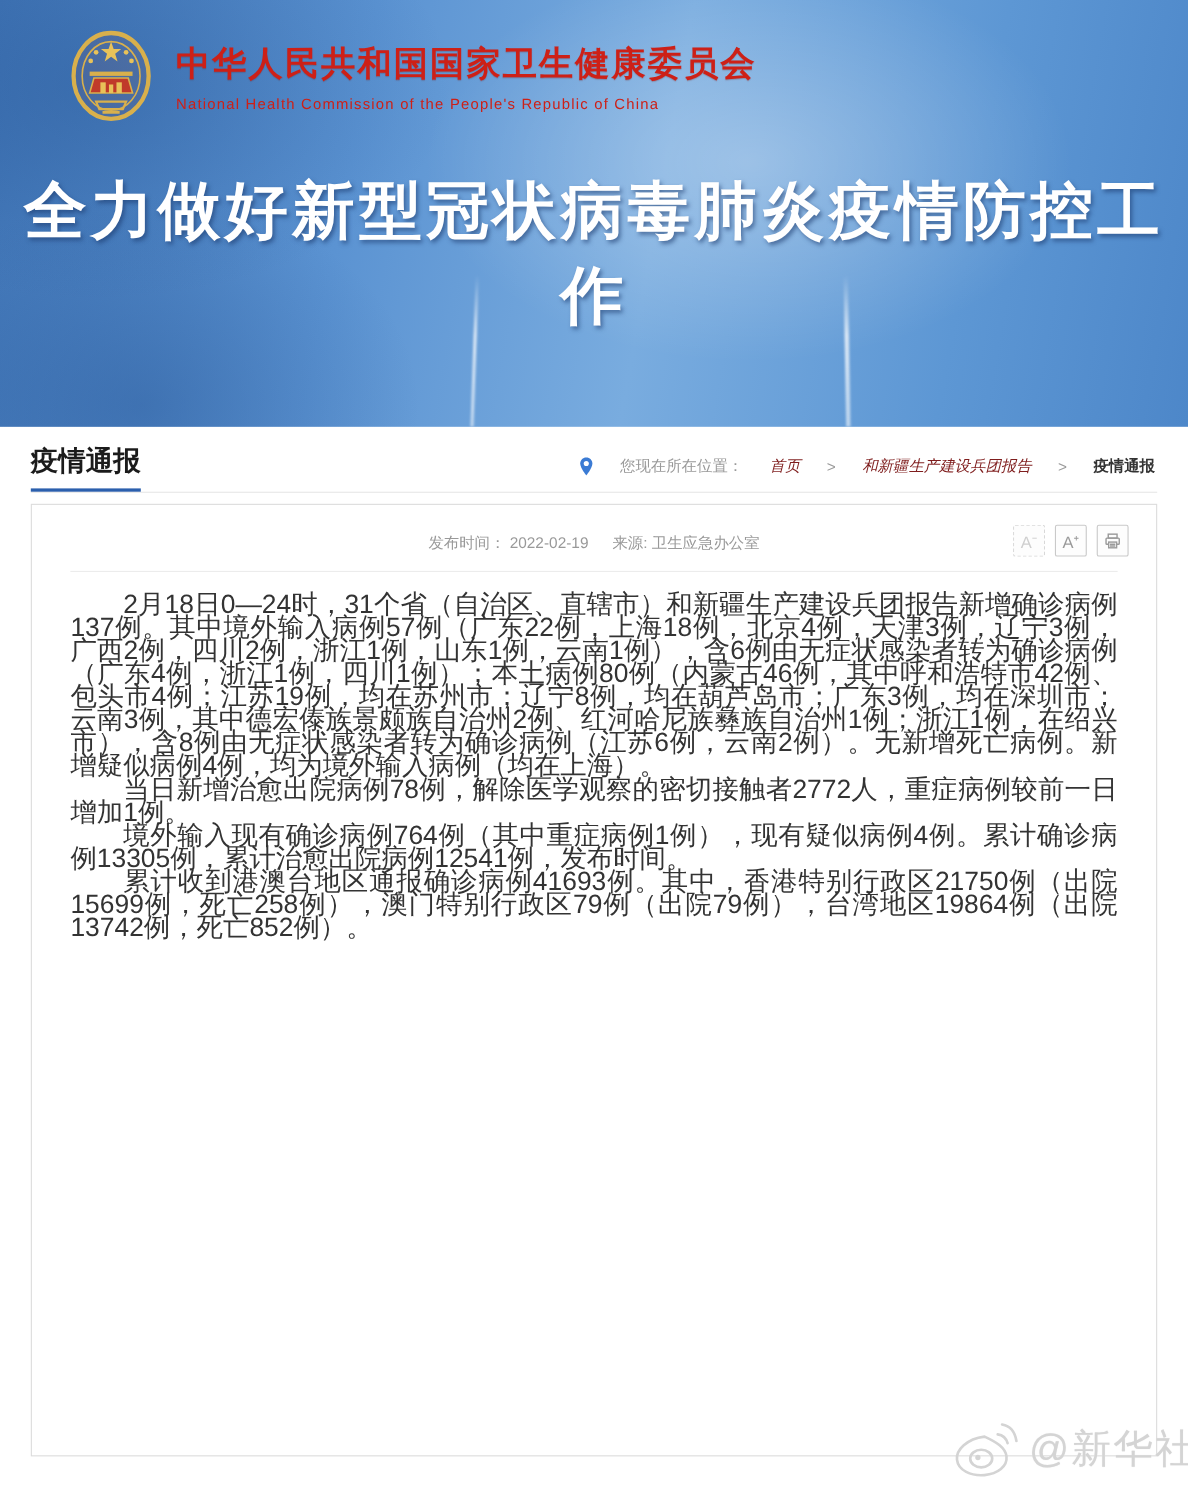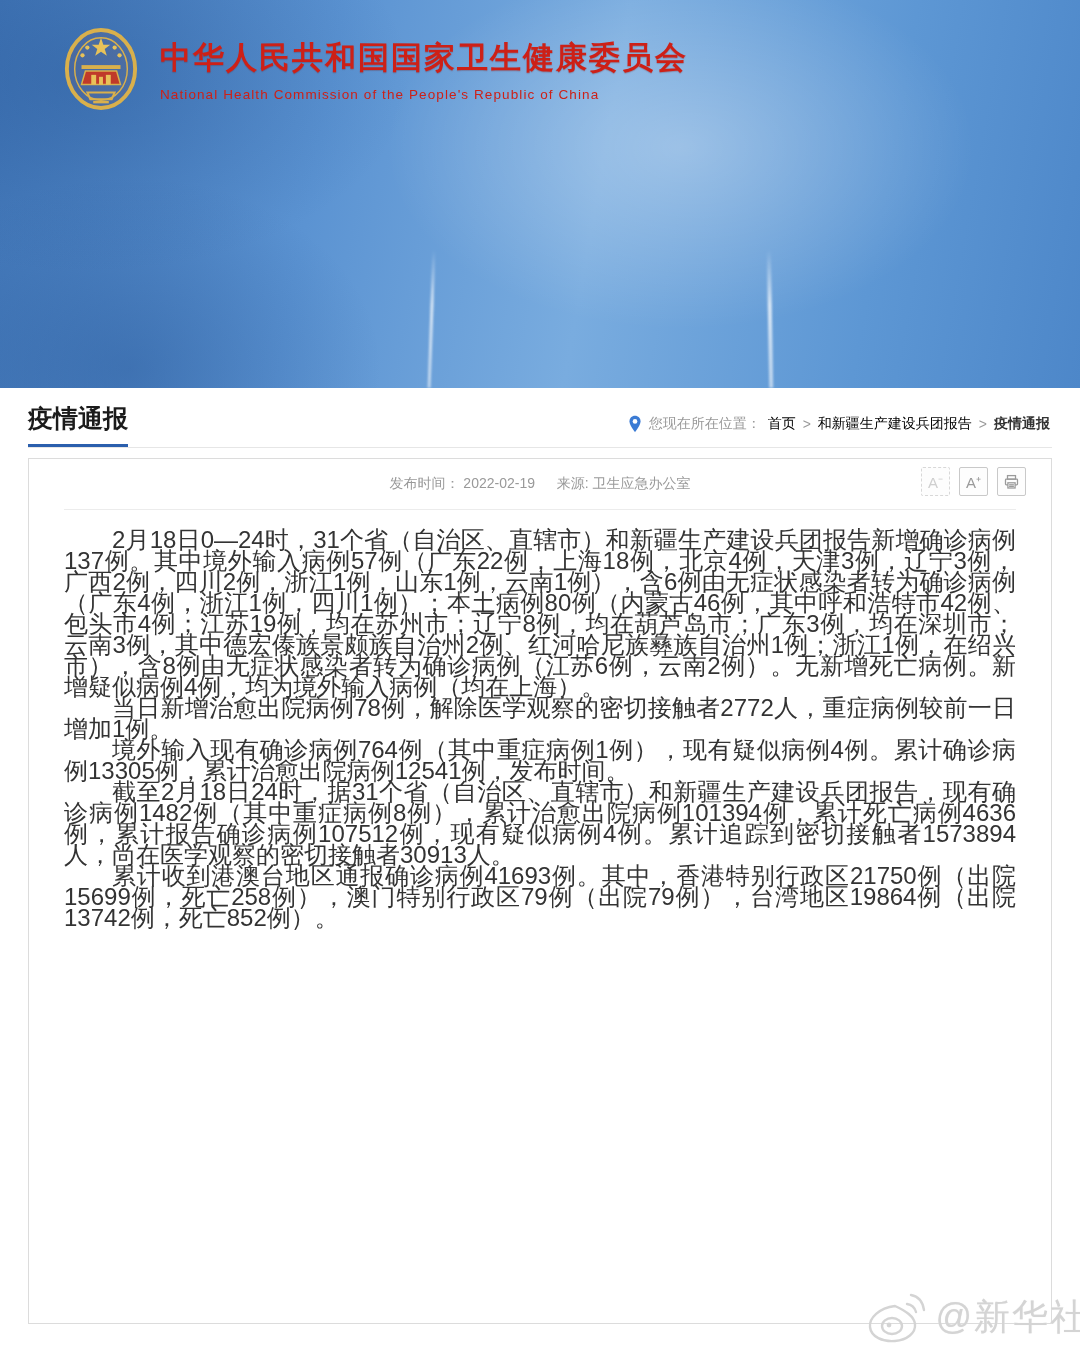--- a/index.html
+++ b/index.html
@@ -81,27 +81,27 @@
     padding-bottom: 9px;
     border-bottom: 3px solid #2b5fad;
     margin-bottom: -2px;
   }
   .breadcrumb {
     position: absolute;
     right: 2px;
     bottom: 14px;
     display: flex;
     align-items: center;
-    gap: 7px;
+    gap: 24px;
     font-size: 14px;
     color: #999;
     white-space: nowrap;
   }
   .breadcrumb .pin { width: 14px; height: 18px; }
-  .crumb-link { color: #000000; text-decoration: none; cursor: pointer; }
+  .crumb-link { color: #7f1d1d; text-decoration: none; cursor: pointer; font-style: italic; }
   .crumb-sep { color: #9a9a9a; }
   .crumb-current { color: #333; font-weight: bold; }
 
   
   .content-box {
     position: relative;
     margin: 10px 28px 0 28px;
     height: 866px;
     border: 1px solid #dcdcdc;
     background: #fff;
@@ -110,21 +110,21 @@
   .article-title {
     padding-top: 30px;
     text-align: center;
     font-size: 27px;
     font-weight: 600;
     color: #2b64a8;
     letter-spacing: 1px;
   }
   .meta-row {
     position: relative;
-    margin-top: 16px;
+    margin-top: 26px;
     padding-bottom: 16px;
     border-bottom: 1px solid #ececec;
     text-align: center;
     font-size: 14px;
     color: #999;
   }
   .meta-row .sp { display: inline-block; width: 14px; }
   .tools {
     position: absolute;
     right: -10px;
@@ -199,20 +199,21 @@
       <rect x="38" y="52" width="4" height="8" fill="#e8c259"></rect>
       <path d="M26 68 L54 68 L51 75 L29 75 Z" fill="none" stroke="#d9b04c" stroke-width="2"></path>
       <path d="M32 78 L48 78" stroke="#d9b04c" stroke-width="2.5"></path>
     </svg>
     <div class="org-names">
       <div class="org-cn">中华人民共和国国家卫生健康委员会</div>
       <div class="org-en">National Health Commission of the People's Republic of China</div>
     </div>
   </div>
 
+  <div class="slogan">全力做好新型冠状病毒肺炎疫情防控工作</div>
 </div>
 
 <div class="section-header">
   <span class="section-title">疫情通报</span>
 
   <div class="breadcrumb">
     <svg class="pin" viewBox="0 0 24 30">
       <path d="M12 1C6.5 1 2.5 5.2 2.5 10.4 2.5 17.5 12 29 12 29s9.5-11.5 9.5-18.6C21.5 5.2 17.5 1 12 1z" fill="#3b7bd4"></path>
       <circle cx="12" cy="10.5" r="4" fill="#ffffff"></circle>
     </svg>
@@ -246,21 +247,20 @@
           <line x1="7" y1="15.5" x2="13" y2="15.5"></line>
         </svg>
       </button>
     </div>
   </div>
 
   <div class="article-body">
     <p>2月18日0—24时，31个省（自治区、直辖市）和新疆生产建设兵团报告新增确诊病例137例。其中境外输入病例57例（广东22例，上海18例，北京4例，天津3例，辽宁3例，广西2例，四川2例，浙江1例，山东1例，云南1例），含6例由无症状感染者转为确诊病例（广东4例，浙江1例，四川1例）；本土病例80例（内蒙古46例，其中呼和浩特市42例、包头市4例；江苏19例，均在苏州市；辽宁8例，均在葫芦岛市；广东3例，均在深圳市；云南3例，其中德宏傣族景颇族自治州2例、红河哈尼族彝族自治州1例；浙江1例，在绍兴市），含8例由无症状感染者转为确诊病例（江苏6例，云南2例）。无新增死亡病例。新增疑似病例4例，均为境外输入病例（均在上海）。</p>
     <p>当日新增治愈出院病例78例，解除医学观察的密切接触者2772人，重症病例较前一日增加1例。</p>
     <p>境外输入现有确诊病例764例（其中重症病例1例），现有疑似病例4例。累计确诊病例13305例，累计治愈出院病例12541例，发布时间。</p>
-    <p>截至2月18日24时，据31个省（自治区、直辖市）和新疆生产建设兵团报告，现有确诊病例1482例（其中重症病例8例），累计治愈出院病例101394例，累计死亡病例4636例，累计报告确诊病例107512例，现有疑似病例4例。累计追踪到密切接触者1573894人，尚在医学观察的密切接触者30913人。</p>
     <p>累计收到港澳台地区通报确诊病例41693例。其中，香港特别行政区21750例（出院15699例，死亡258例），澳门特别行政区79例（出院79例），台湾地区19864例（出院13742例，死亡852例）。</p>
 
   </div>
 </div>
 
 <div class="watermark">
   <svg class="weibo-ic" viewBox="0 0 66 58" fill="none" stroke="#d4d4d4" stroke-width="2.4">
     <path d="M30 18 C14 20 4 30 5 39 C6 49 18 54 30 53 C42 52 51 45 50 36 C49 28 41 23 30 18 Z"></path>
     <ellipse cx="27" cy="38" rx="10" ry="8"></ellipse>
     <circle cx="24" cy="37" r="2.4" fill="#d4d4d4" stroke="none"></circle>

